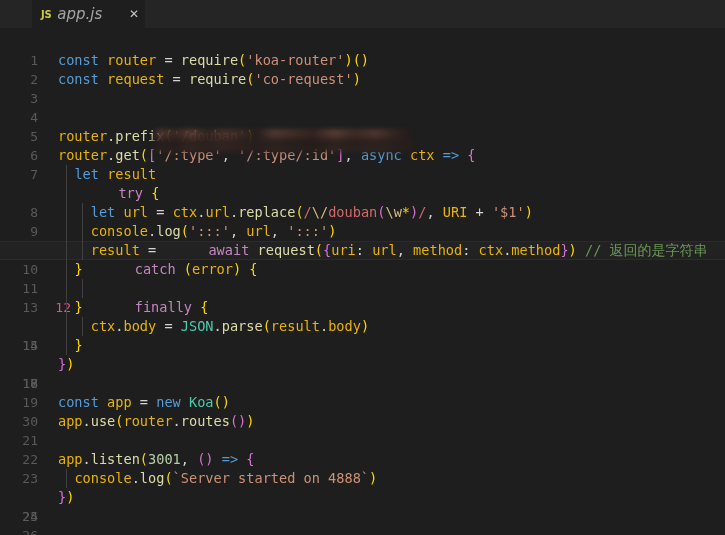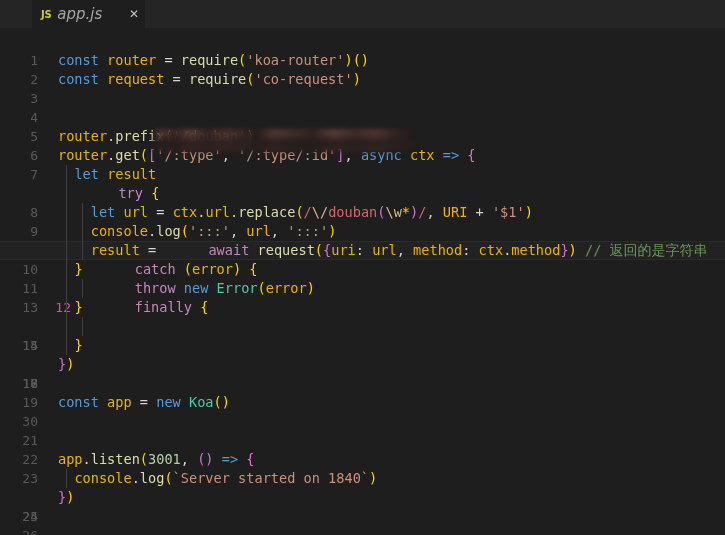--- a/index.html
+++ b/index.html
@@ -254,33 +254,33 @@
     <div class="row">
       <span class="guide g1"></span>
       <span class="ln">13</span>
       <span class="code">  <span class="br1">}</span> <span class="kwp">catch</span> <span class="br1">(</span><span class="var">error</span><span class="br1">)</span> <span class="br1">{</span></span>
     </div>
 
     <div class="row">
       <span class="guide g1"></span>
       <span class="guide g2"></span>
       <span class="ln">14</span>
-      <span class="code">    <span class="kwp">throw</span> <span class="kw">new</span> <span class="cls">Error</span><span class="br1">(</span><span class="var">error</span><span class="br1">)</span></span>
     </div>
 
     <div class="row">
       <span class="guide g1"></span>
       <span class="ln">15</span>
       <span class="code">  <span class="br1">}</span> <span class="kwp">finally</span> <span class="br1">{</span></span>
     </div>
 
     <div class="row">
       <span class="guide g1"></span>
       <span class="guide g2"></span>
       <span class="ln">16</span>
+      <span class="code">    <span class="var">ctx</span><span class="pun">.</span><span class="var">body</span> <span class="pun">=</span> <span class="cls">JSON</span><span class="pun">.</span><span class="fn">parse</span><span class="br1">(</span><span class="var">result</span><span class="pun">.</span><span class="var">body</span><span class="br1">)</span></span>
     </div>
 
     <div class="row">
       <span class="guide g1"></span>
       <span class="ln">17</span>
       <span class="code">  <span class="br1">}</span></span>
     </div>
 
     <div class="row">
       <span class="ln">18</span>
@@ -292,36 +292,37 @@
       <span class="code"></span>
     </div>
 
     <div class="row">
       <span class="ln">30</span>
       <span class="code"><span class="kw">const</span> <span class="var">app</span> <span class="pun">=</span> <span class="kw">new</span> <span class="cls">Koa</span><span class="br1">(</span><span class="br1">)</span></span>
     </div>
 
     <div class="row">
       <span class="ln">21</span>
+      <span class="code"><span class="var">app</span><span class="pun">.</span><span class="fn">use</span><span class="br1">(</span><span class="var">router</span><span class="pun">.</span><span class="fn">routes</span><span class="br2">(</span><span class="br2">)</span><span class="br1">)</span></span>
     </div>
 
     <div class="row">
       <span class="ln">22</span>
       <span class="code"></span>
     </div>
 
     <div class="row">
       <span class="ln">23</span>
       <span class="code"><span class="var">app</span><span class="pun">.</span><span class="fn">listen</span><span class="br1">(</span><span class="num">3001</span><span class="pun">,</span> <span class="br2">(</span><span class="br2">)</span> <span class="kw">=&gt;</span> <span class="br2">{</span></span>
     </div>
 
     <div class="row">
       <span class="guide g1"></span>
       <span class="ln">24</span>
-      <span class="code">  <span class="var">console</span><span class="pun">.</span><span class="fn">log</span><span class="br1">(</span><span class="str">`Server started on 1840`</span><span class="br1">)</span></span>
+      <span class="code">  <span class="var">console</span><span class="pun">.</span><span class="fn">log</span><span class="br1">(</span><span class="str">`Server started on 4888`</span><span class="br1">)</span></span>
     </div>
 
     <div class="row">
       <span class="ln">25</span>
       <span class="code"><span class="br2">}</span><span class="br1">)</span></span>
     </div>
 
     <div class="row">
       <span class="ln">26</span>
       <span class="code"></span>

